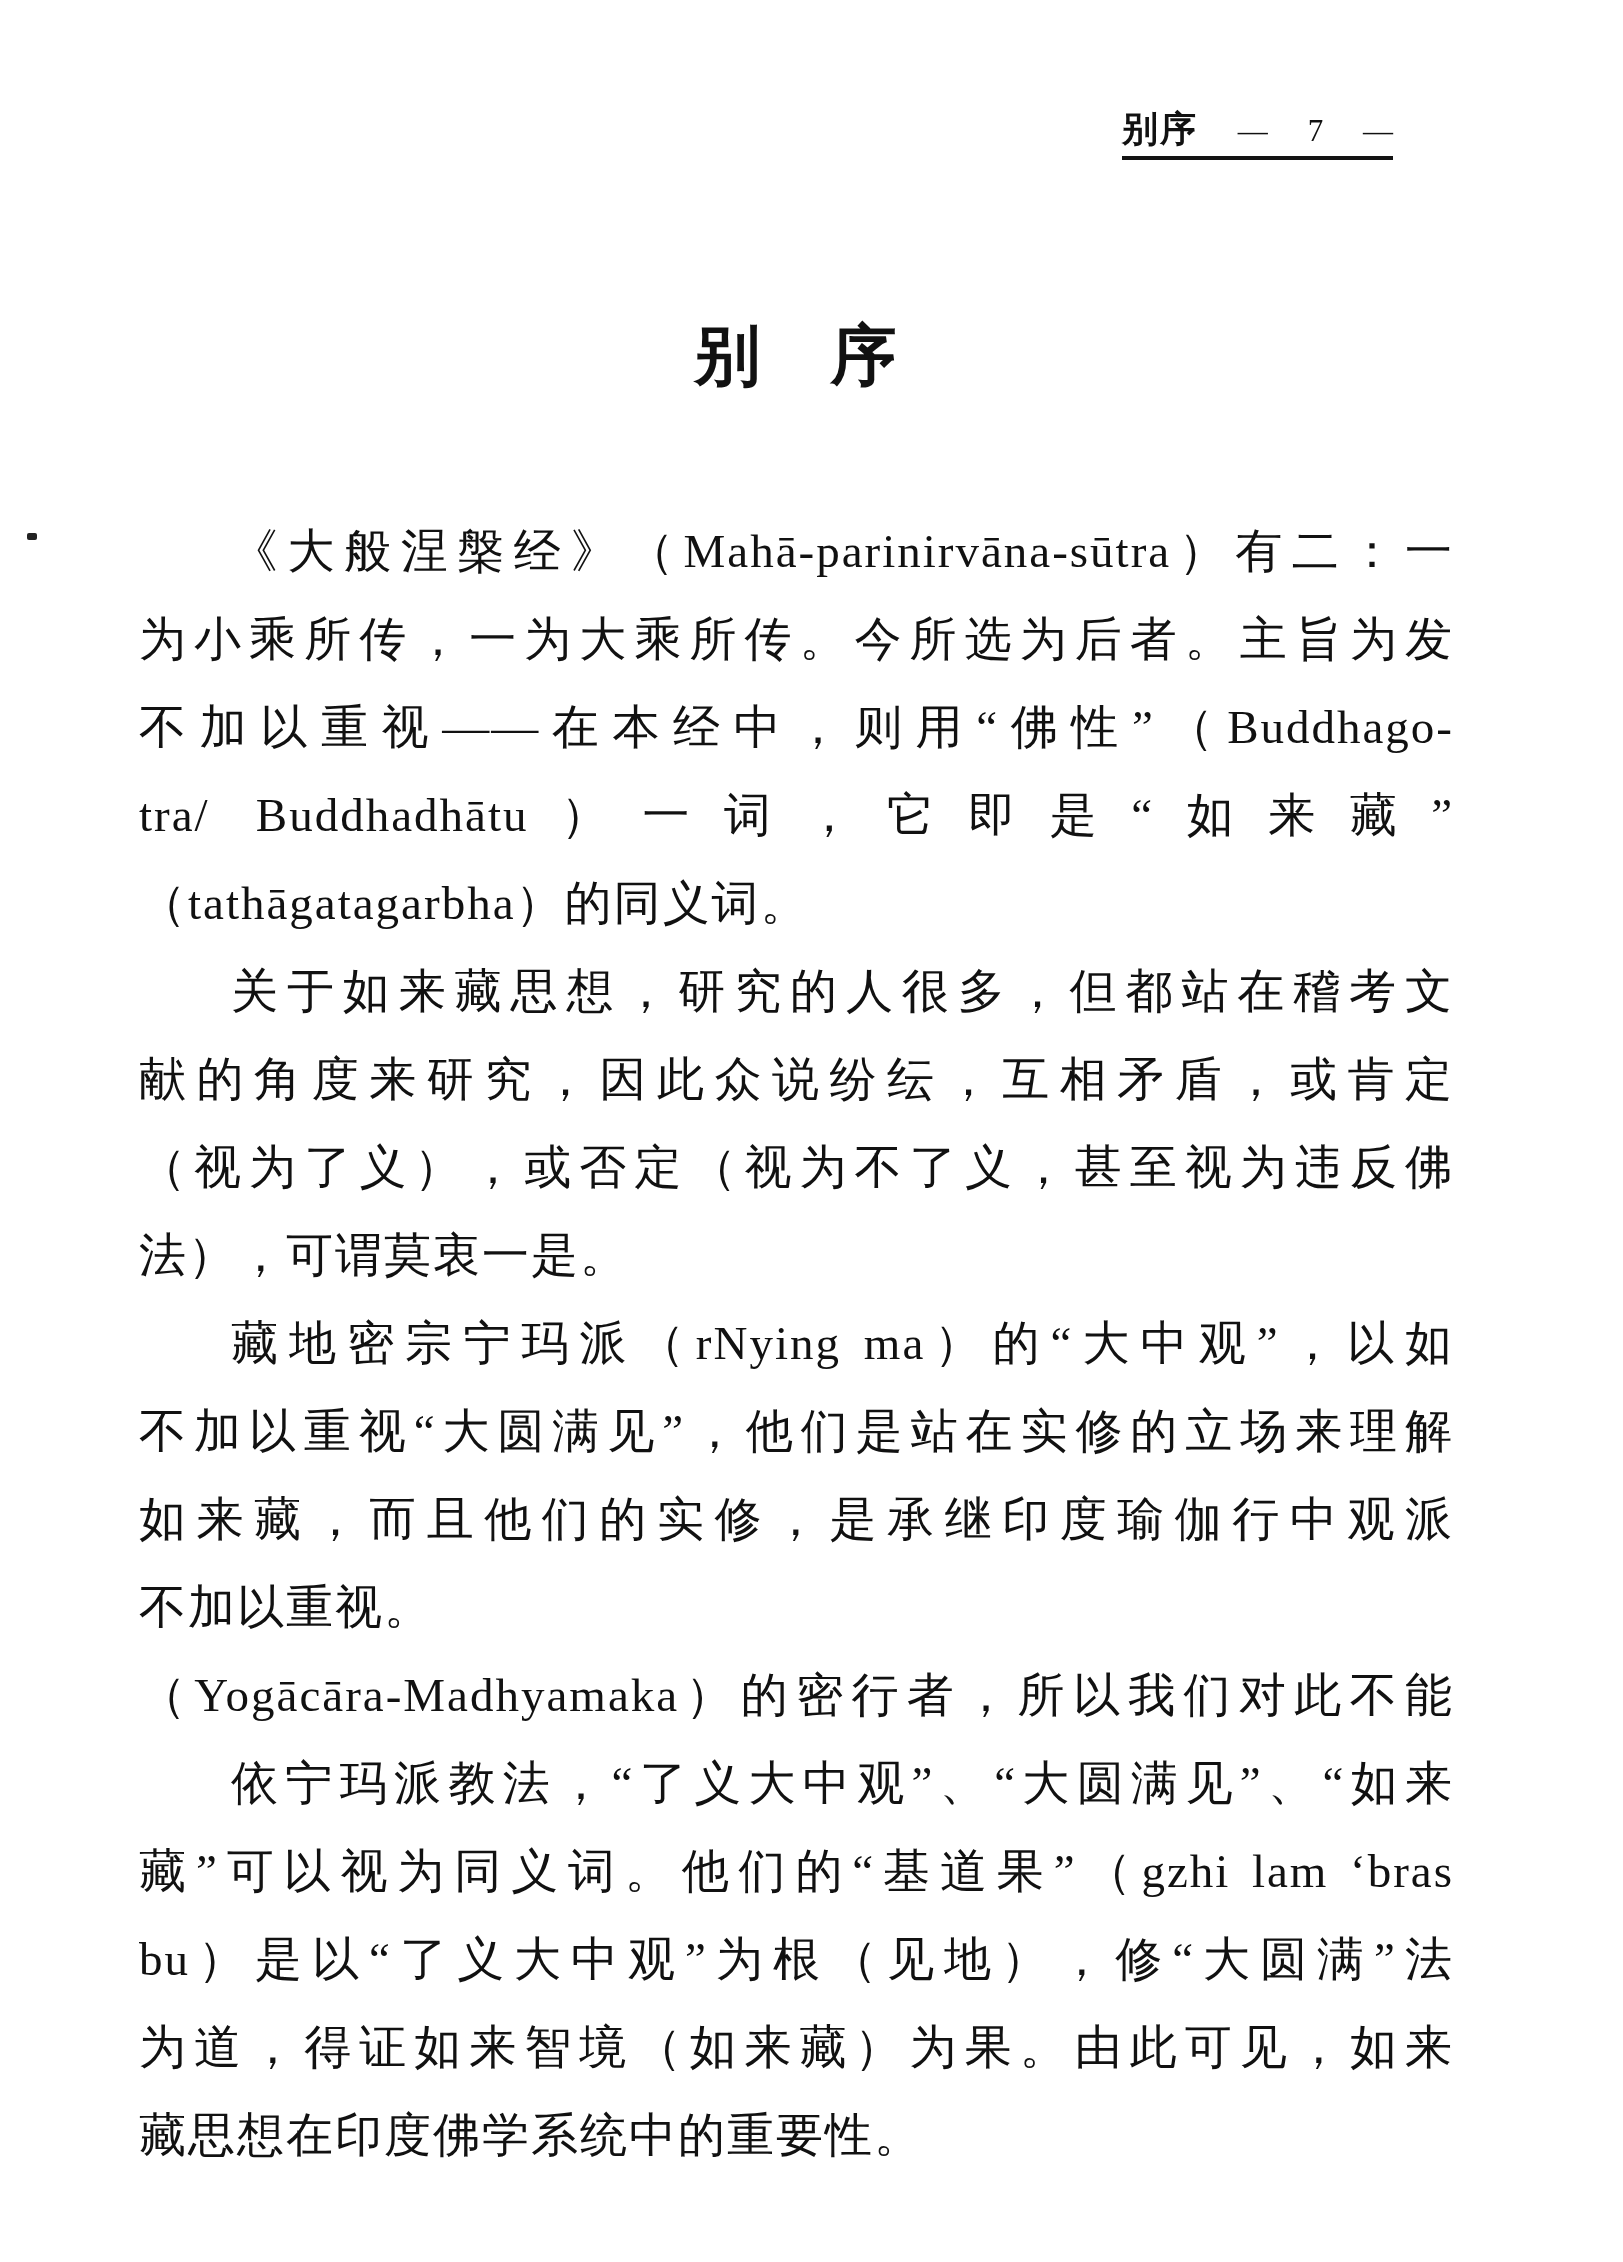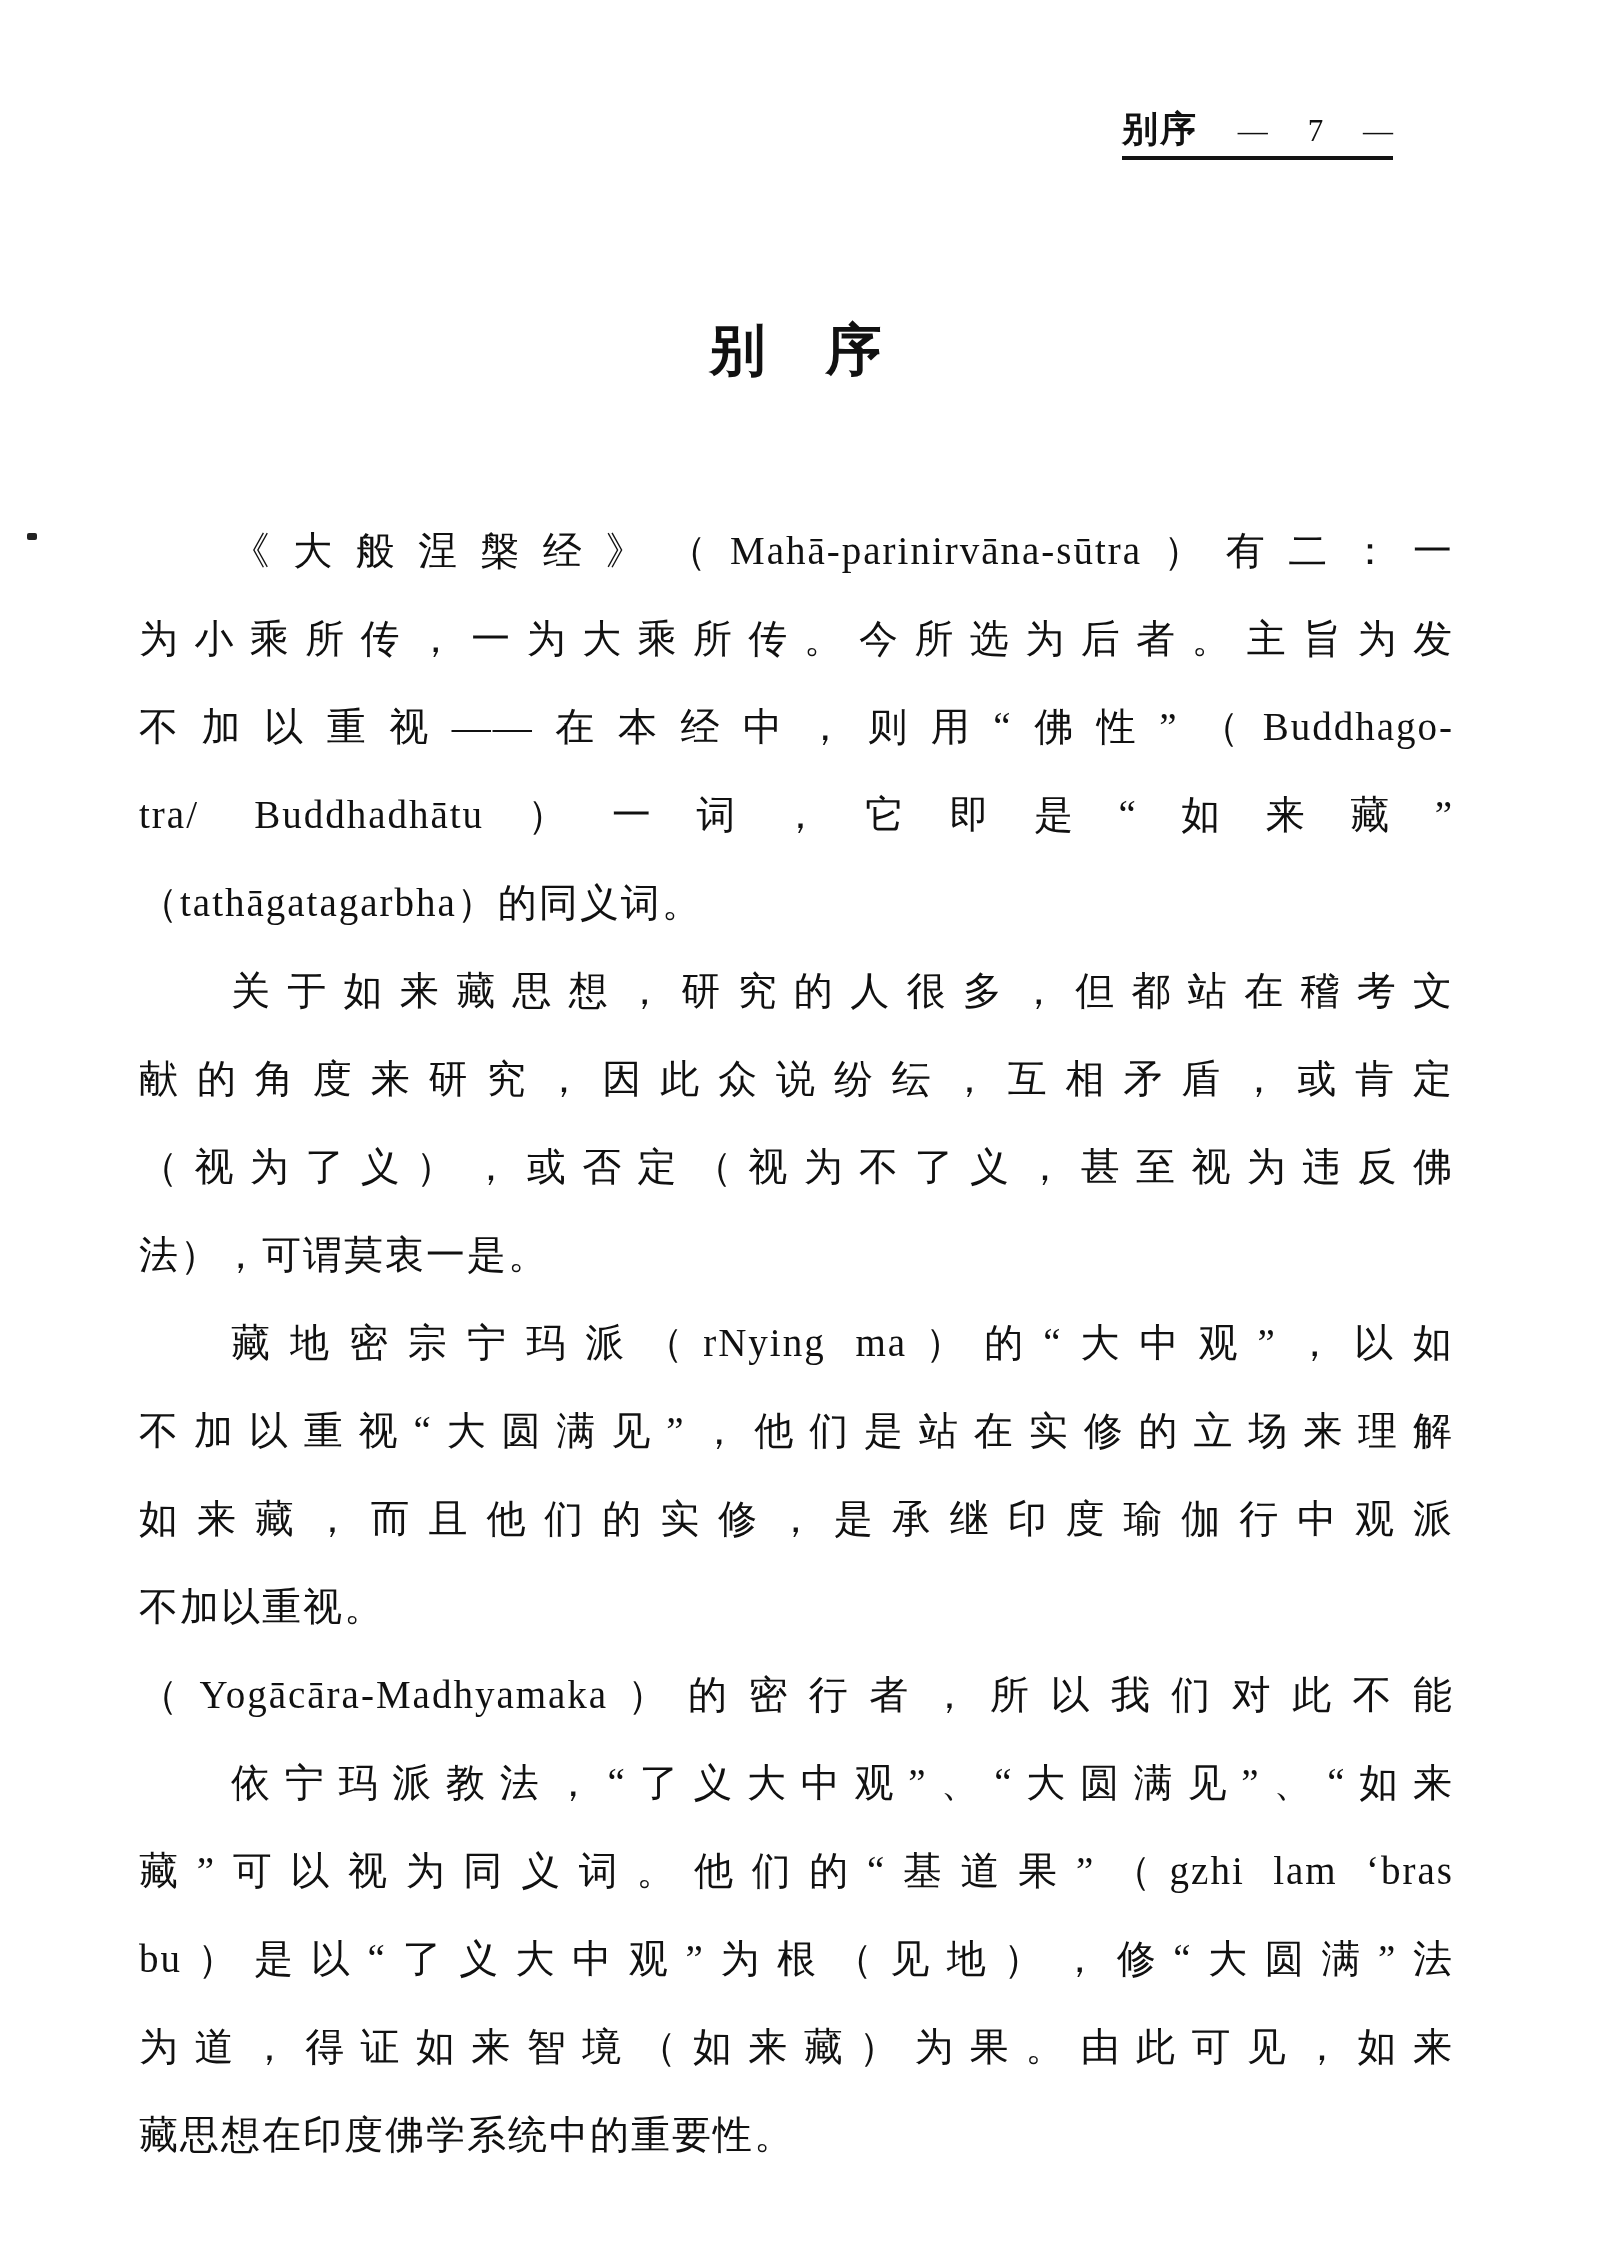--- a/index.html
+++ b/index.html
@@ -41,33 +41,33 @@
     line-height: 1;
   }
 
   
   .doc-title {
     position: absolute;
     left: 139px;
     top: 320px;
     width: 1315px;
     text-align: center;
-    font-size: 56px;
+    font-size: 66px;
     font-weight: 700;
     line-height: 1.1;
     letter-spacing: 2px;
   }
 
   
   .body-text {
     position: absolute;
     left: 139px;
     top: 507px;
     width: 1315px;
-    font-size: 39px;
+    font-size: 47px;
     font-weight: 500;
     letter-spacing: 2px;
   }
   .line {
     line-height: 88px;
     height: 88px;
     white-space: nowrap;
   }
   .line.j {
     white-space: normal;

